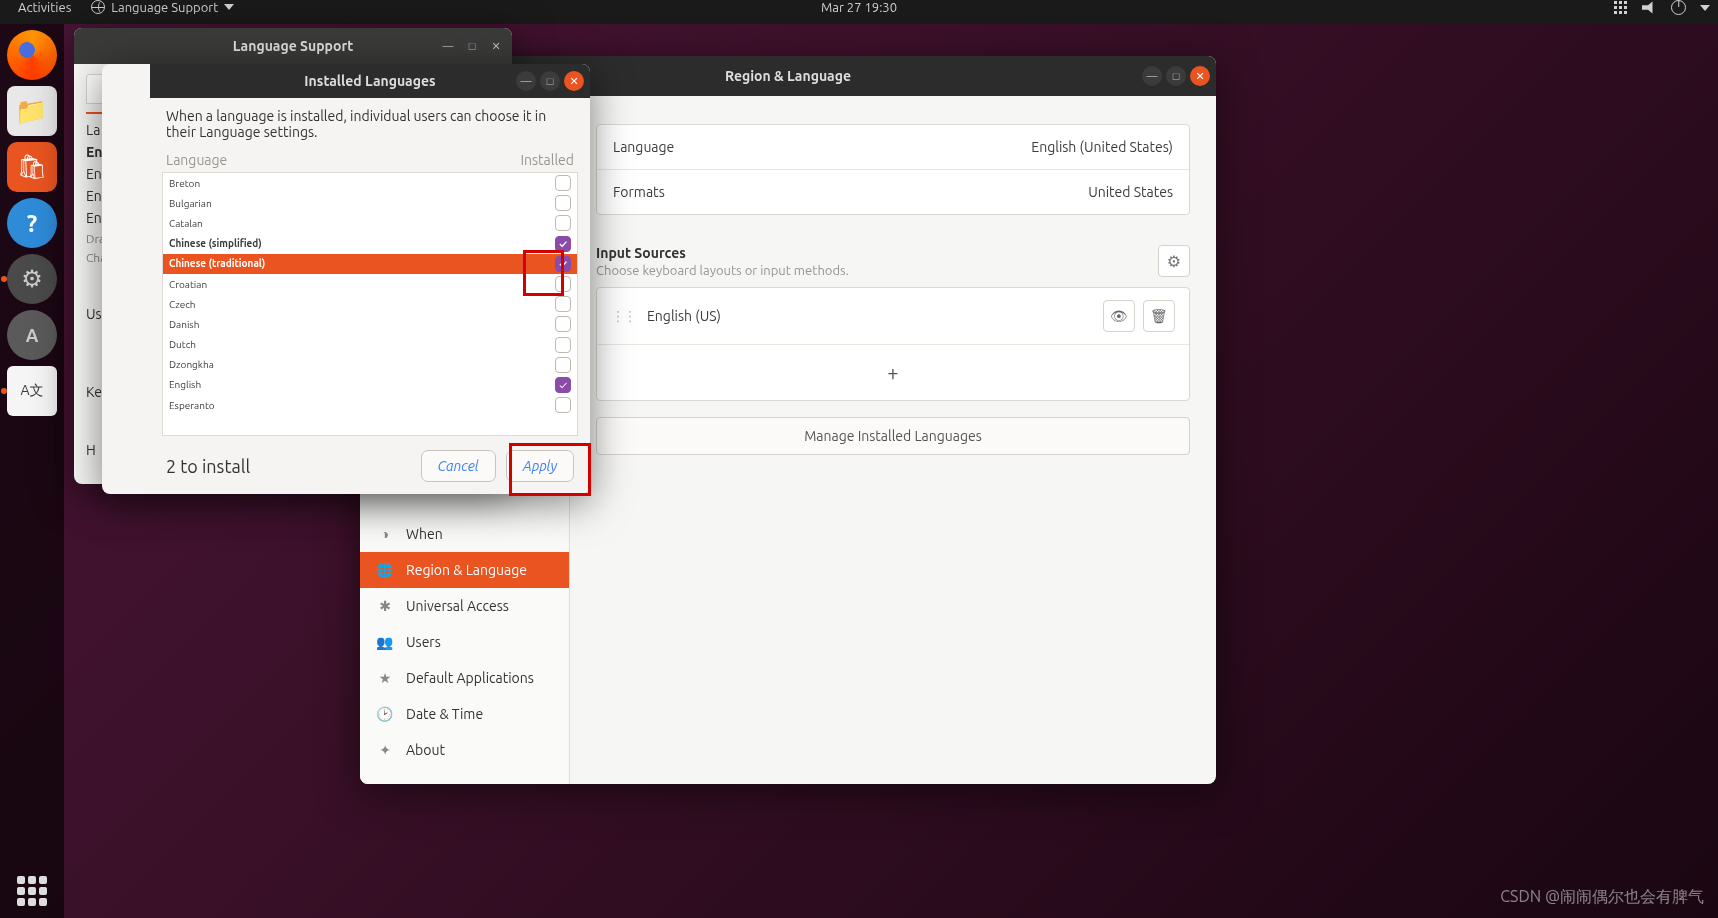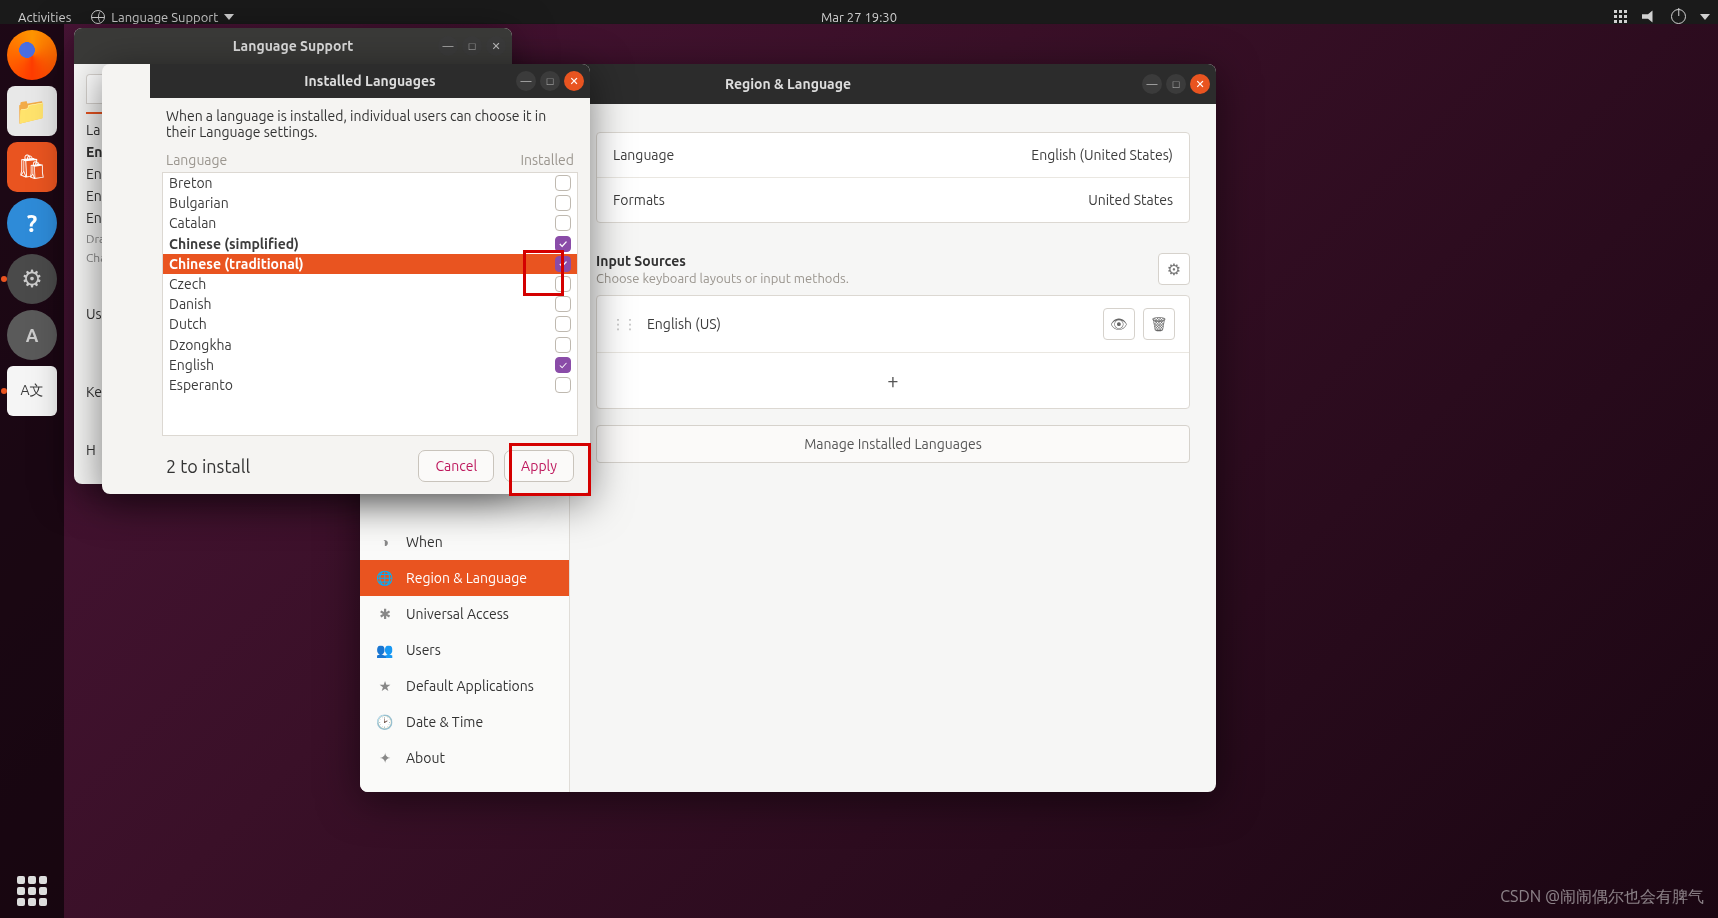--- a/index.html
+++ b/index.html
@@ -1,18 +1,18 @@
 <!DOCTYPE html>
 <html><head>
 <meta charset="utf-8">
 <style>
   * { box-sizing: border-box; margin: 0; padding: 0; font-family: Ubuntu, "Segoe UI", sans-serif; }
   body { width: 1718px; height: 918px; overflow: hidden; background: linear-gradient(135deg, #4b1538 0%, #3a1028 40%, #2a0b1d 70%, #1a0612 100%); color: #3c3c3c; position: relative; }
   
-  .top-panel { position: absolute; top:0; left:0; right:0; height:24px; background:#1a1a1a; color:#d0d0d0; font-size:13px; display:flex; align-items:flex-end; padding:0 8px; z-index:1; }
+  .top-panel { position: absolute; top:0; left:0; right:0; height:24px; background:#1a1a1a; color:#d0d0d0; font-size:13px; display:flex; align-items:flex-start; padding:0 8px; z-index:1; }
   .top-panel .activities { padding:0 10px; }
   .top-panel .app-menu { display:flex; align-items:center; gap:6px; padding:0 10px; }
   .top-panel .clock { position:absolute; left:50%; transform:translateX(-50%); }
   .top-panel .tray { margin-left:auto; display:flex; gap:14px; align-items:center; }
   .tri-down { width:0;height:0;border-left:5px solid transparent;border-right:5px solid transparent;border-top:6px solid #d0d0d0; display:inline-block; }
   .globe-ico { width:14px;height:14px;border:1.5px solid #d0d0d0;border-radius:50%; position:relative; }
   .globe-ico::before{content:"";position:absolute;left:0;right:0;top:50%;border-top:1px solid #d0d0d0;}
   .globe-ico::after{content:"";position:absolute;top:0;bottom:0;left:50%;width:50%;border-left:1px solid #d0d0d0;border-radius:50%;}
   .net-ico,.snd-ico,.pwr-ico{width:15px;height:15px;display:inline-block;}
   .net-ico{background:radial-gradient(#d0d0d0 2px,transparent 2px) 0 0/5px 5px;}
@@ -47,21 +47,21 @@
   .win-ctrl.close{background:#e95420;color:#fff;}
   .hdr-spacer{flex:1;}
   
   #w-langsupport { top:28px; left:74px; width:438px; height:456px; z-index:5;}
   #w-langsupport .body{padding:10px 12px;font-size:14px;color:#444;}
   .tabbar{display:flex;border-bottom:1px solid #d7d3cf;margin-bottom:8px;}
   .tab{padding:6px 14px;border:1px solid #d7d3cf;border-bottom:none;background:#fff;border-radius:4px 4px 0 0;margin-right:4px;font-size:14px;}
   .trunc-line{white-space:nowrap;overflow:hidden;text-overflow:clip;margin:6px 0;color:#333;}
   .orange-divider{height:2px;background:#e95420;margin:4px 0 8px;}
   
-  #w-settings{top:64px; left:360px; width:856px; height:728px; z-index:4;}
+  #w-settings{top:56px; left:360px; width:856px; height:728px; z-index:4;}
   #w-settings .win-header{height:40px;}
   .settings-body{display:flex;height:calc(100% - 40px);}
   .settings-side{width:210px;background:#fafaf9;border-right:1px solid #e0ddd8;overflow:hidden;}
   .side-item{display:flex;align-items:center;gap:12px;padding:10px 16px;font-size:14px;color:#333;cursor:pointer;}
   .side-item.sel{background:#e95420;color:#fff;}
   .side-ico{width:18px;text-align:center;color:#888;}
   .side-item.sel .side-ico{color:#fff;}
   .settings-main{flex:1;padding:28px 26px;overflow:auto;}
   .kv-card{border:1px solid #dcd8d2;border-radius:4px;background:#fff;}
   .kv-row{display:flex;justify-content:space-between;padding:14px 16px;font-size:14px;}
@@ -77,29 +77,29 @@
   .icon-btn{width:32px;height:32px;border:1px solid #d6d2cc;border-radius:4px;display:flex;align-items:center;justify-content:center;background:#fff;color:#666;}
   .add-row{display:flex;align-items:center;justify-content:center;padding:16px;font-size:20px;color:#555;}
   .manage-btn{width:100%;margin-top:16px;padding:10px;border:1px solid #d6d2cc;border-radius:4px;background:#fbfaf9;color:#555;font-size:14px;}
   
   #w-installed{top:64px; left:102px; width:488px; height:430px; z-index:20; background:#f5f4f2;padding-left:48px;}
   #w-installed .win-header{height:34px;}
   .inst-note{padding:10px 16px 6px; font-size:14px; color:#333;}
   .inst-cols{display:flex;padding:6px 16px 4px;font-size:14px;color:#9b968f;}
   .inst-cols .c2{margin-left:auto;}
   .lang-list{border:1px solid #dcd8d2;background:#fff;margin:0 12px;height:264px;overflow:hidden;}
-  .lang-row{display:flex;align-items:center;padding:2px 6px;font-size:14px;height:20.2px;}
+  .lang-row{display:flex;align-items:center;padding:2px 6px;font-size:10px;height:20.2px;}
   .lang-row.bold{font-weight:bold;}
   .lang-row.sel{background:#e95420;color:#fff;font-weight:bold;}
   .chk{width:16px;height:16px;border:1px solid #bfb9b0;border-radius:4px;margin-left:auto;background:#fff;display:flex;align-items:center;justify-content:center;}
   .chk.on{background:#8a4ca8;border-color:#8a4ca8;color:#fff;font-size:11px;}
   .chk.on::after{content:"✓";}
   .inst-footer{display:flex;align-items:center;padding:14px 16px;gap:10px;}
   .inst-footer .status{font-size:18px;color:#333;}
-  .btn{padding:7px 16px;border:1px solid #c9c4bc;border-radius:7px;background:#fbfaf9;font-size:14px;color:#be185d;cursor:pointer;}
+  .btn{padding:7px 16px;border:1px solid #c9c4bc;border-radius:7px;background:#fbfaf9;font-size:14px;color:#3b82f6;cursor:pointer;font-style:italic;}
   .inst-footer .spacer{flex:1;}
   
   .hl-box{position:absolute;border:3px solid #d40000;z-index:50;pointer-events:none;}
   
   .watermark{position:absolute;bottom:10px;right:14px;color:rgba(230,230,230,.55);font-size:16px;z-index:2;}
 </style>
 </head>
 <body>
 
 <div class="top-panel">
@@ -276,20 +276,24 @@
       </div>
       <div class="lang-row bold">
         <span>Chinese (simplified)</span>
         <span class="chk on"></span>
       </div>
       <div class="lang-row sel bold">
         <span>Chinese (traditional)</span>
         <span class="chk on"></span>
       </div>
       <div class="lang-row">
+        <span>Croatian</span>
+        <span class="chk"></span>
+      </div>
+      <div class="lang-row">
         <span>Czech</span>
         <span class="chk"></span>
       </div>
       <div class="lang-row">
         <span>Danish</span>
         <span class="chk"></span>
       </div>
       <div class="lang-row">
         <span>Dutch</span>
         <span class="chk"></span>

